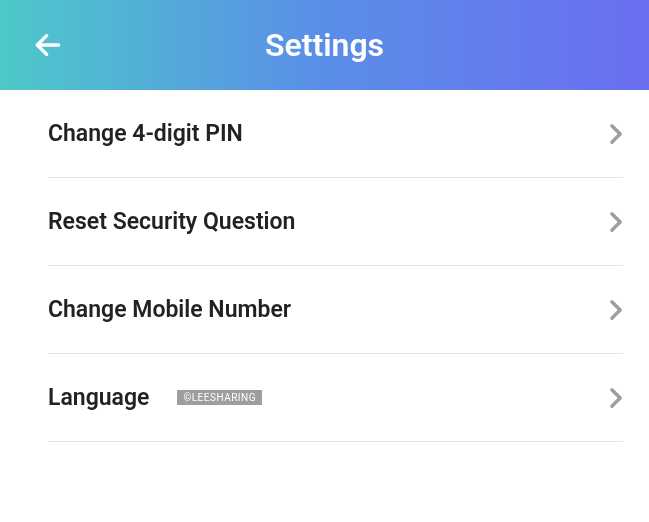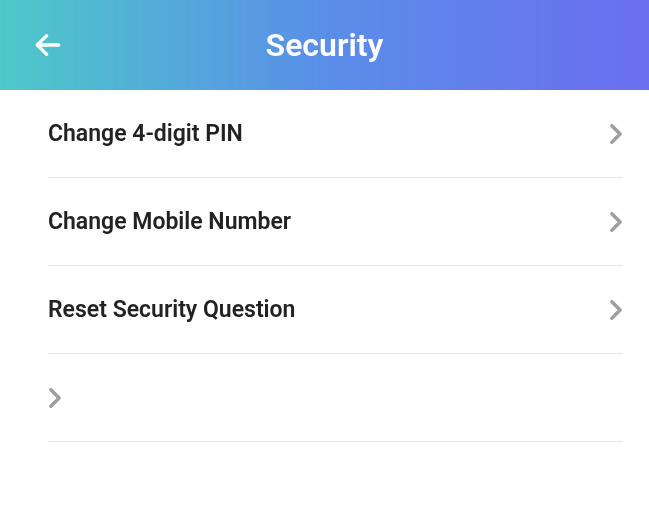--- a/index.html
+++ b/index.html
@@ -1,47 +1,51 @@
 <!DOCTYPE html>
 <html><head><meta charset="utf-8"><style>*{margin:0;padding:0;box-sizing:border-box}body{font-family:-apple-system,BlinkMacSystemFont,"Segoe UI",Roboto,sans-serif;background:#fff;width:649px;height:522px;overflow:hidden}.header{height:90px;background:linear-gradient(90deg,#4dc9c9 0%,#5a8ee8 50%,#6b6ef0 100%);display:flex;align-items:center;padding:0 26px;position:relative}.back-btn{width:44px;height:44px;display:flex;align-items:center;justify-content:center;cursor:pointer}.title{position:absolute;left:50%;transform:translateX(-50%);color:#fff;font-size:32px;font-weight:600}.list{padding:0 26px 0 48px}.row{display:flex;align-items:center;justify-content:space-between;height:88px;border-bottom:1px solid #e5e5e5;cursor:pointer}.label{font-size:23px;font-weight:600;color:#222;display:flex;align-items:center}.watermark{display:inline-block;margin-left:28px;background:#9e9e9e;color:#fff;font-size:10px;font-weight:400;padding:2px 6px;letter-spacing:0.5px}.chevron{color:#9e9e9e;display:flex;align-items:center}</style></head><body>
 
 <div class="header">
 <div class="back-btn">
       <svg width="32" height="32" viewBox="0 0 24 24" fill="none" stroke="#fff" stroke-width="2.5" stroke-linecap="round" stroke-linejoin="round">
         <line x1="20" y1="12" x2="4" y2="12"></line>
         <polyline points="11 5 4 12 11 19"></polyline>
       </svg>
     </div>
-<div class="title">Security</div>
+<div class="title">Settings</div>
 </div>
 <div class="list">
 <div class="row">
       <div class="label">Change 4-digit PIN</div>
+      <div class="chevron">
+        <svg width="14" height="22" viewBox="0 0 10 16" fill="none" stroke="#9e9e9e" stroke-width="2.5" stroke-linecap="round" stroke-linejoin="round">
+          <polyline points="2 2 8 8 2 14"></polyline>
+        </svg>
+      </div>
+    </div>
+<div class="row">
+      <div class="label">Reset Security Question</div>
       <div class="chevron">
         <svg width="14" height="22" viewBox="0 0 10 16" fill="none" stroke="#9e9e9e" stroke-width="2.5" stroke-linecap="round" stroke-linejoin="round">
           <polyline points="2 2 8 8 2 14"></polyline>
         </svg>
       </div>
     </div>
 <div class="row">
       <div class="label">Change Mobile Number</div>
       <div class="chevron">
         <svg width="14" height="22" viewBox="0 0 10 16" fill="none" stroke="#9e9e9e" stroke-width="2.5" stroke-linecap="round" stroke-linejoin="round">
           <polyline points="2 2 8 8 2 14"></polyline>
         </svg>
       </div>
     </div>
 <div class="row">
-      <div class="label">Reset Security Question</div>
-      <div class="chevron">
-        <svg width="14" height="22" viewBox="0 0 10 16" fill="none" stroke="#9e9e9e" stroke-width="2.5" stroke-linecap="round" stroke-linejoin="round">
-          <polyline points="2 2 8 8 2 14"></polyline>
-        </svg>
+      <div class="label">
+        <span>Language</span>
+        <span class="watermark">©LEESHARING</span>
       </div>
-    </div>
-<div class="row">
       <div class="chevron">
         <svg width="14" height="22" viewBox="0 0 10 16" fill="none" stroke="#9e9e9e" stroke-width="2.5" stroke-linecap="round" stroke-linejoin="round">
           <polyline points="2 2 8 8 2 14"></polyline>
         </svg>
       </div>
     </div>
 </div>
 
 </body></html>

